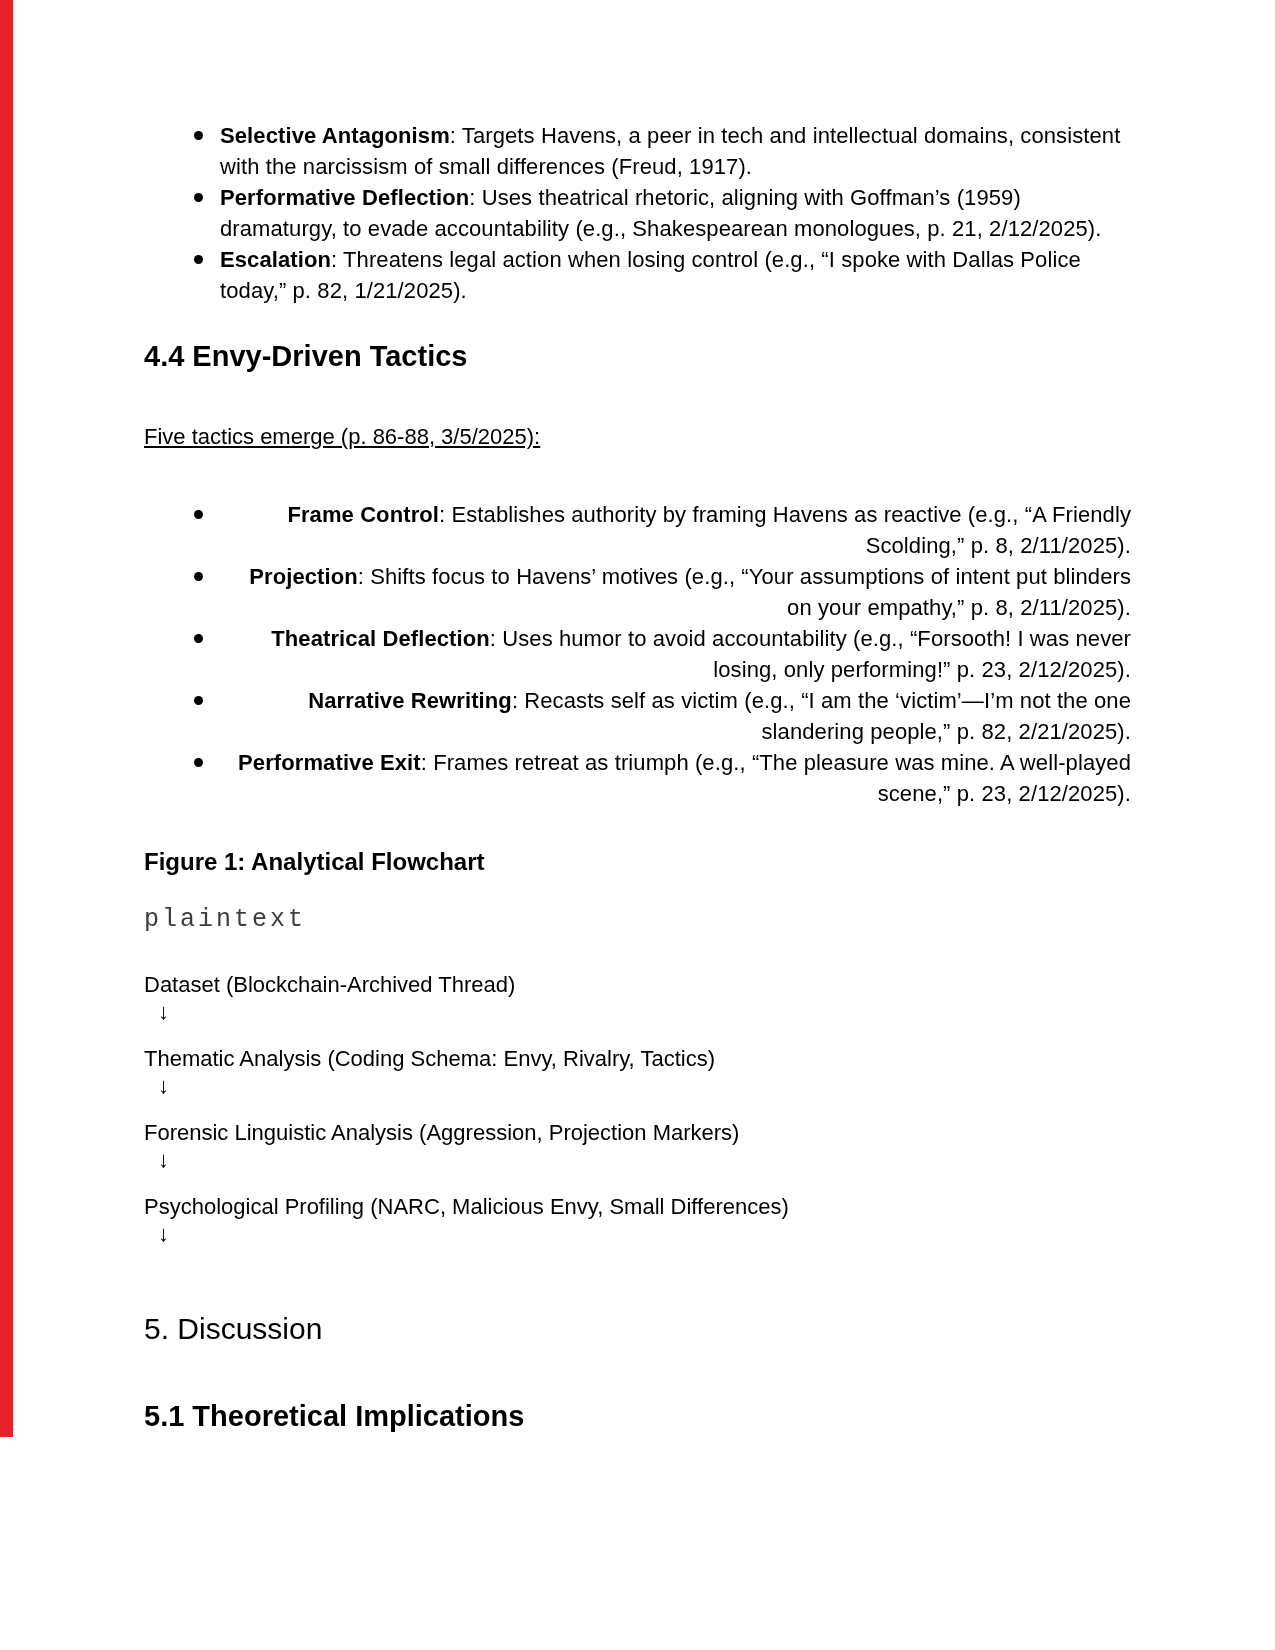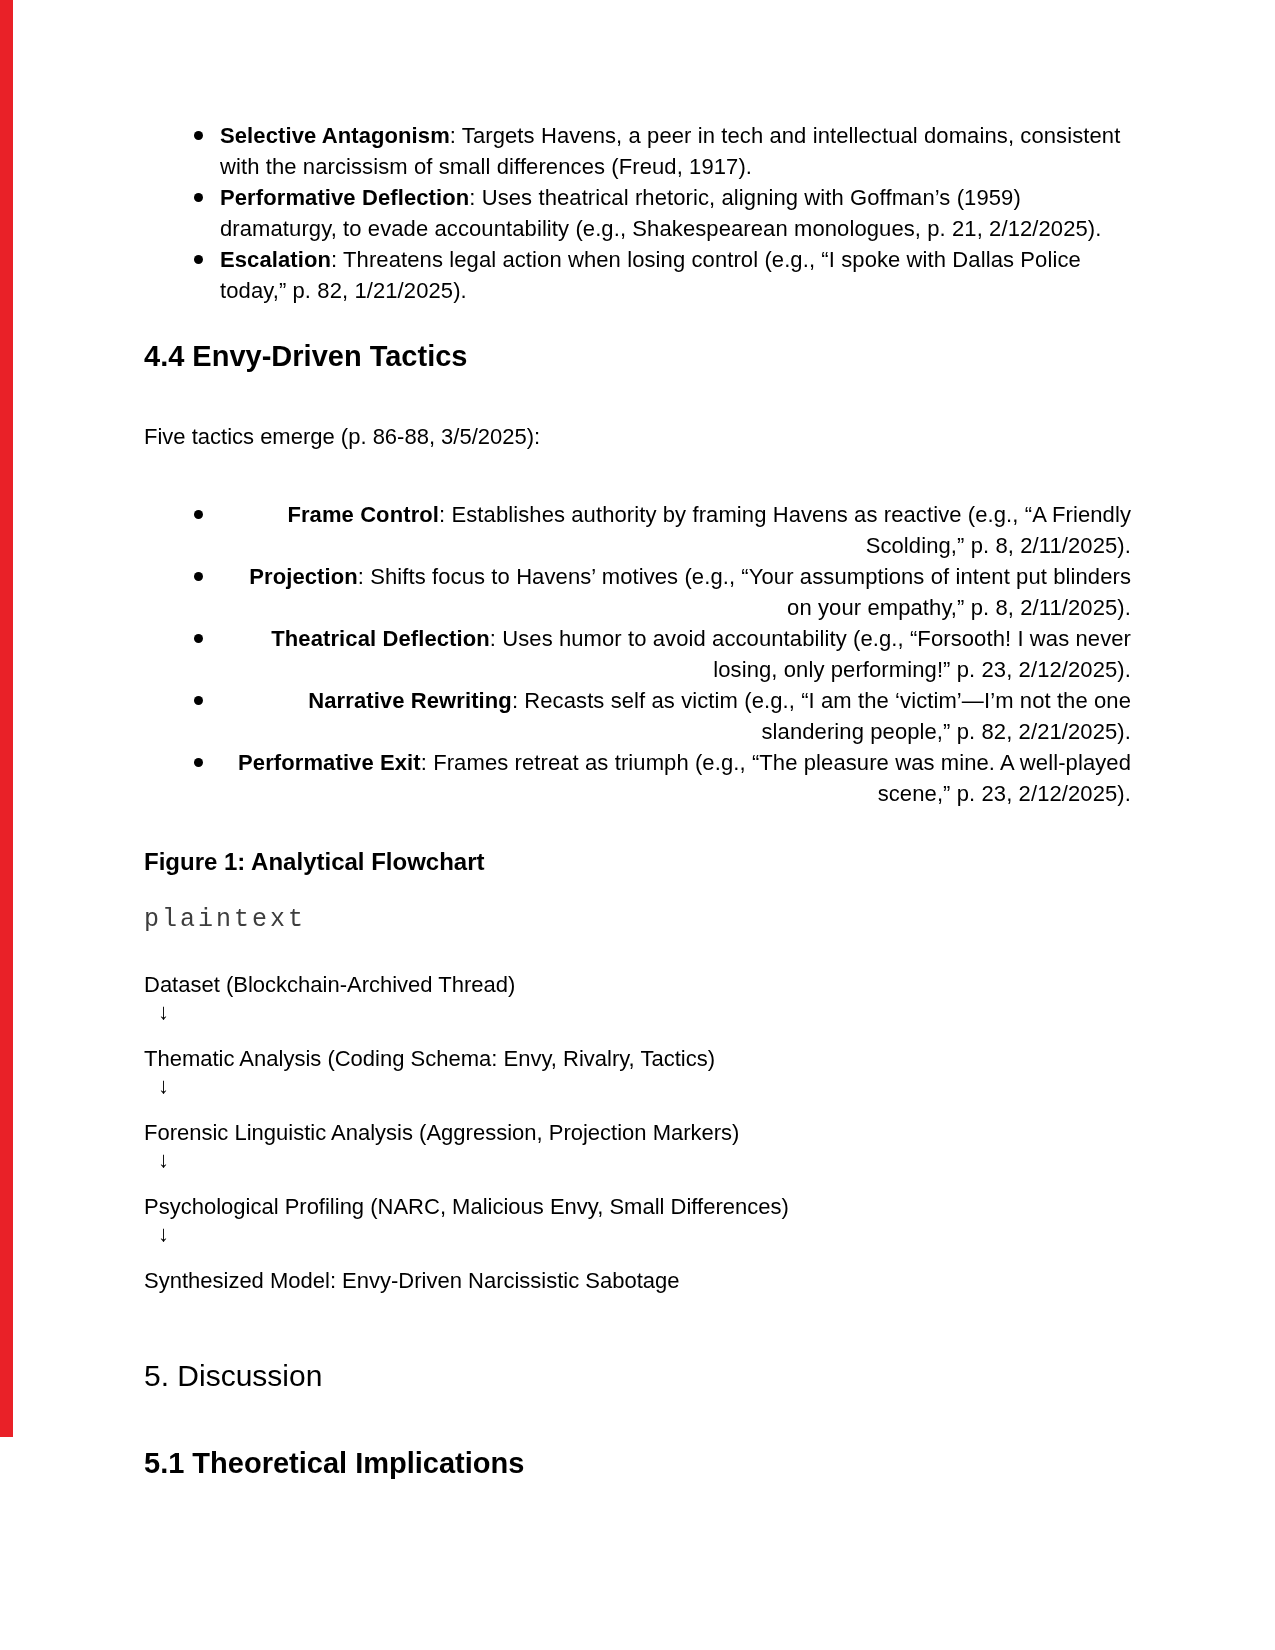--- a/index.html
+++ b/index.html
@@ -15,21 +15,21 @@
   .doc-list{margin:0;padding:0 0 0 76px;list-style:none;}
   .doc-list li{
     font-size:22px;line-height:31px;position:relative;
     letter-spacing:0.1px;
   }
   .doc-list li .bullet{
     position:absolute;left:-26px;top:11px;width:9px;height:9px;
     border-radius:50%;background:#000;
   }
   .doc-list b{font-weight:bold;}
-  .para{font-size:22px;line-height:31px;margin:47px 0 12px 0;}
+  .para{font-size:22px;line-height:31px;margin:47px 0 12px 0;text-decoration:underline;}
   .h2{font-size:29px;line-height:36px;font-weight:bold;margin:42px 0 0 0;}
   .h2.first{margin-top:32px;}
   .caption{font-size:24px;line-height:30px;font-weight:bold;margin:38px 0 0 0;}
   .code-label{
     font-family:"Liberation Mono","DejaVu Sans Mono",monospace;
     font-size:25px;line-height:30px;letter-spacing:3px;color:#3d3d3d;
     margin:28px 0 0 0;
   }
   .flow{margin:36px 0 0 0;}
   .flow .flow-row{font-size:22px;line-height:27px;margin-top:20px;}
@@ -85,20 +85,19 @@
 
   <div class="flow">
     <div class="flow-row">Dataset (Blockchain-Archived Thread)</div>
     <div class="flow-arrow">↓</div>
     <div class="flow-row">Thematic Analysis (Coding Schema: Envy, Rivalry, Tactics)</div>
     <div class="flow-arrow">↓</div>
     <div class="flow-row">Forensic Linguistic Analysis (Aggression, Projection Markers)</div>
     <div class="flow-arrow">↓</div>
     <div class="flow-row">Psychological Profiling (NARC, Malicious Envy, Small Differences)</div>
     <div class="flow-arrow">↓</div>
-    <div class="flow-row">Synthesized Model: Envy-Driven Narcissistic Sabotage</div>
   </div>
 
   <div class="h1">5. Discussion</div>
 
   <div class="h2b">5.1 Theoretical Implications</div>
 
 </div>
 
 </body></html>

